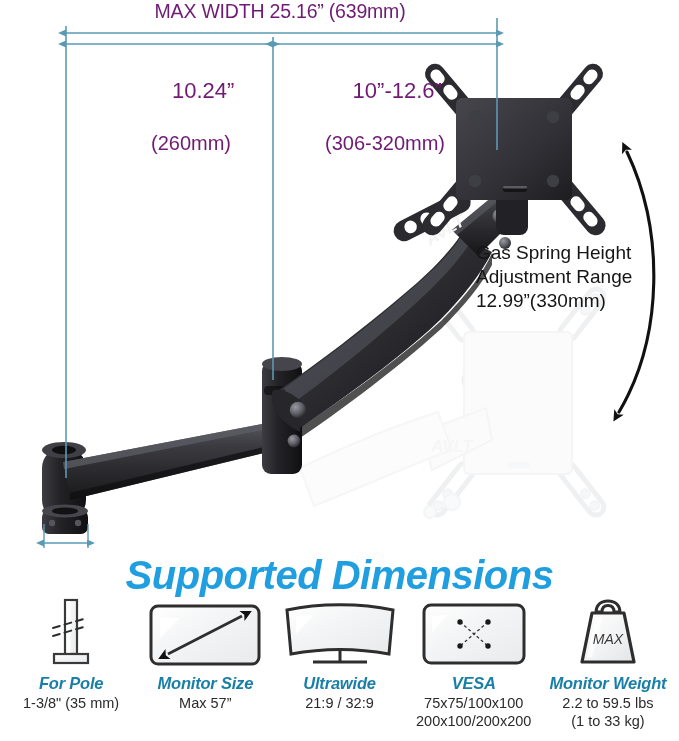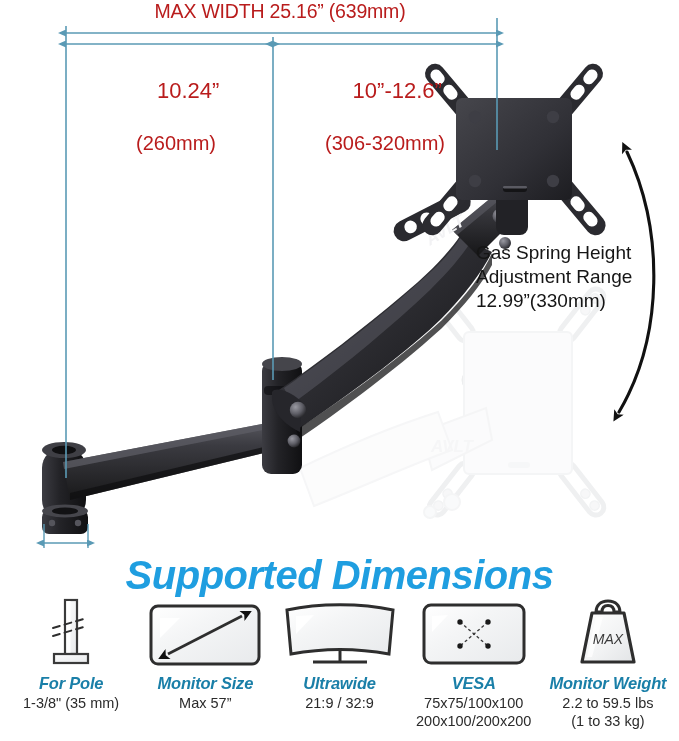--- a/index.html
+++ b/index.html
@@ -9,33 +9,33 @@
     font-family:"Liberation Sans", sans-serif;
     overflow:hidden;
     position:relative;
   }
   #root{position:absolute;left:0;top:0;width:679px;height:741px;}
   .layer{position:absolute;left:0;top:0;width:679px;height:741px;}
 
   
   .dimtext{
     position:absolute;
-    color:#b91c1c;
+    color:#701a75;
     font-family:"Liberation Sans", sans-serif;
     text-align:center;
     white-space:pre;
     line-height:1.18;
   }
   #max-width-label{
     left:0;top:0;width:560px;
     font-size:19.5px;
     letter-spacing:-0.2px;
   }
   #dim-left-label{
-    left:62px;top:52px;width:228px;
+    left:77px;top:52px;width:228px;
     font-size:22px;
   }
   #dim-left-label .sub{font-size:20px;display:block;margin-top:2px;}
   #dim-right-label{
     left:273px;top:52px;width:224px;
     font-size:22px;
   }
   #dim-right-label .sub{font-size:20px;display:block;margin-top:2px;}
 
   #gas-spring-label{

